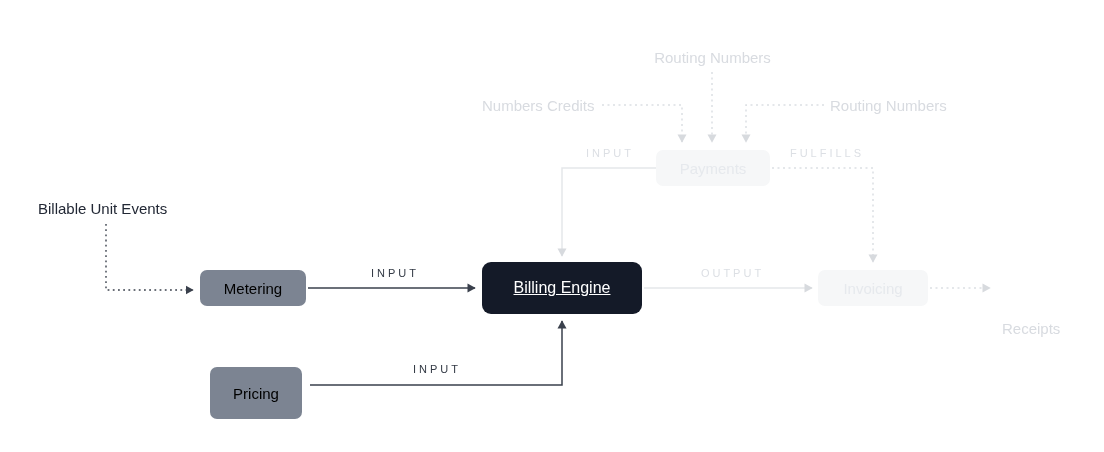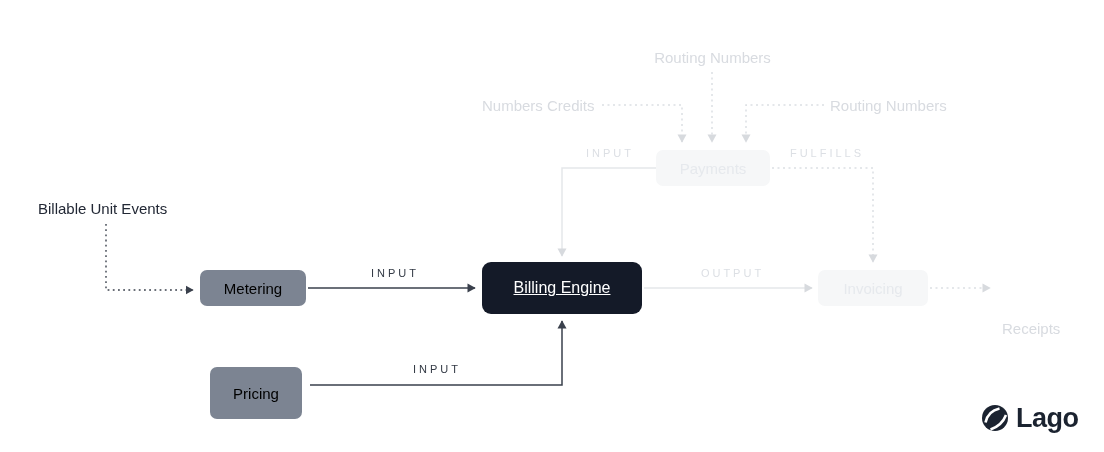--- a/index.html
+++ b/index.html
@@ -125,24 +125,14 @@
   <div class="edge-label faded lbl-input-payments">INPUT</div>
   <div class="edge-label faded lbl-fulfills">FULFILLS</div>
   <div class="edge-label faded lbl-output">OUTPUT</div>
 
   <div class="node node-gray metering">Metering</div>
   <div class="node node-dark billing">Billing Engine</div>
   <div class="node node-gray pricing">Pricing</div>
   <div class="node node-faded payments">Payments</div>
   <div class="node node-faded invoicing">Invoicing</div>
 
-  <div class="brand">
-    <span style="display:inline-flex;">
-      <svg width="30" height="30" viewBox="0 0 30 30" xmlns="http://www.w3.org/2000/svg">
-        <circle cx="15" cy="15" r="13" fill="#1b2330"></circle>
-        <path d="M5.5 19.5 Q 8 8 19.5 5.5" fill="none" stroke="#ffffff" stroke-width="2.6"></path>
-        <path d="M10.5 26.5 Q 22 22.5 26 12" fill="none" stroke="#ffffff" stroke-width="2.6"></path>
-      </svg>
-    </span>
-    <span class="brand-text">Lago</span>
-  </div>
 
 </div>
 
 </body></html>

